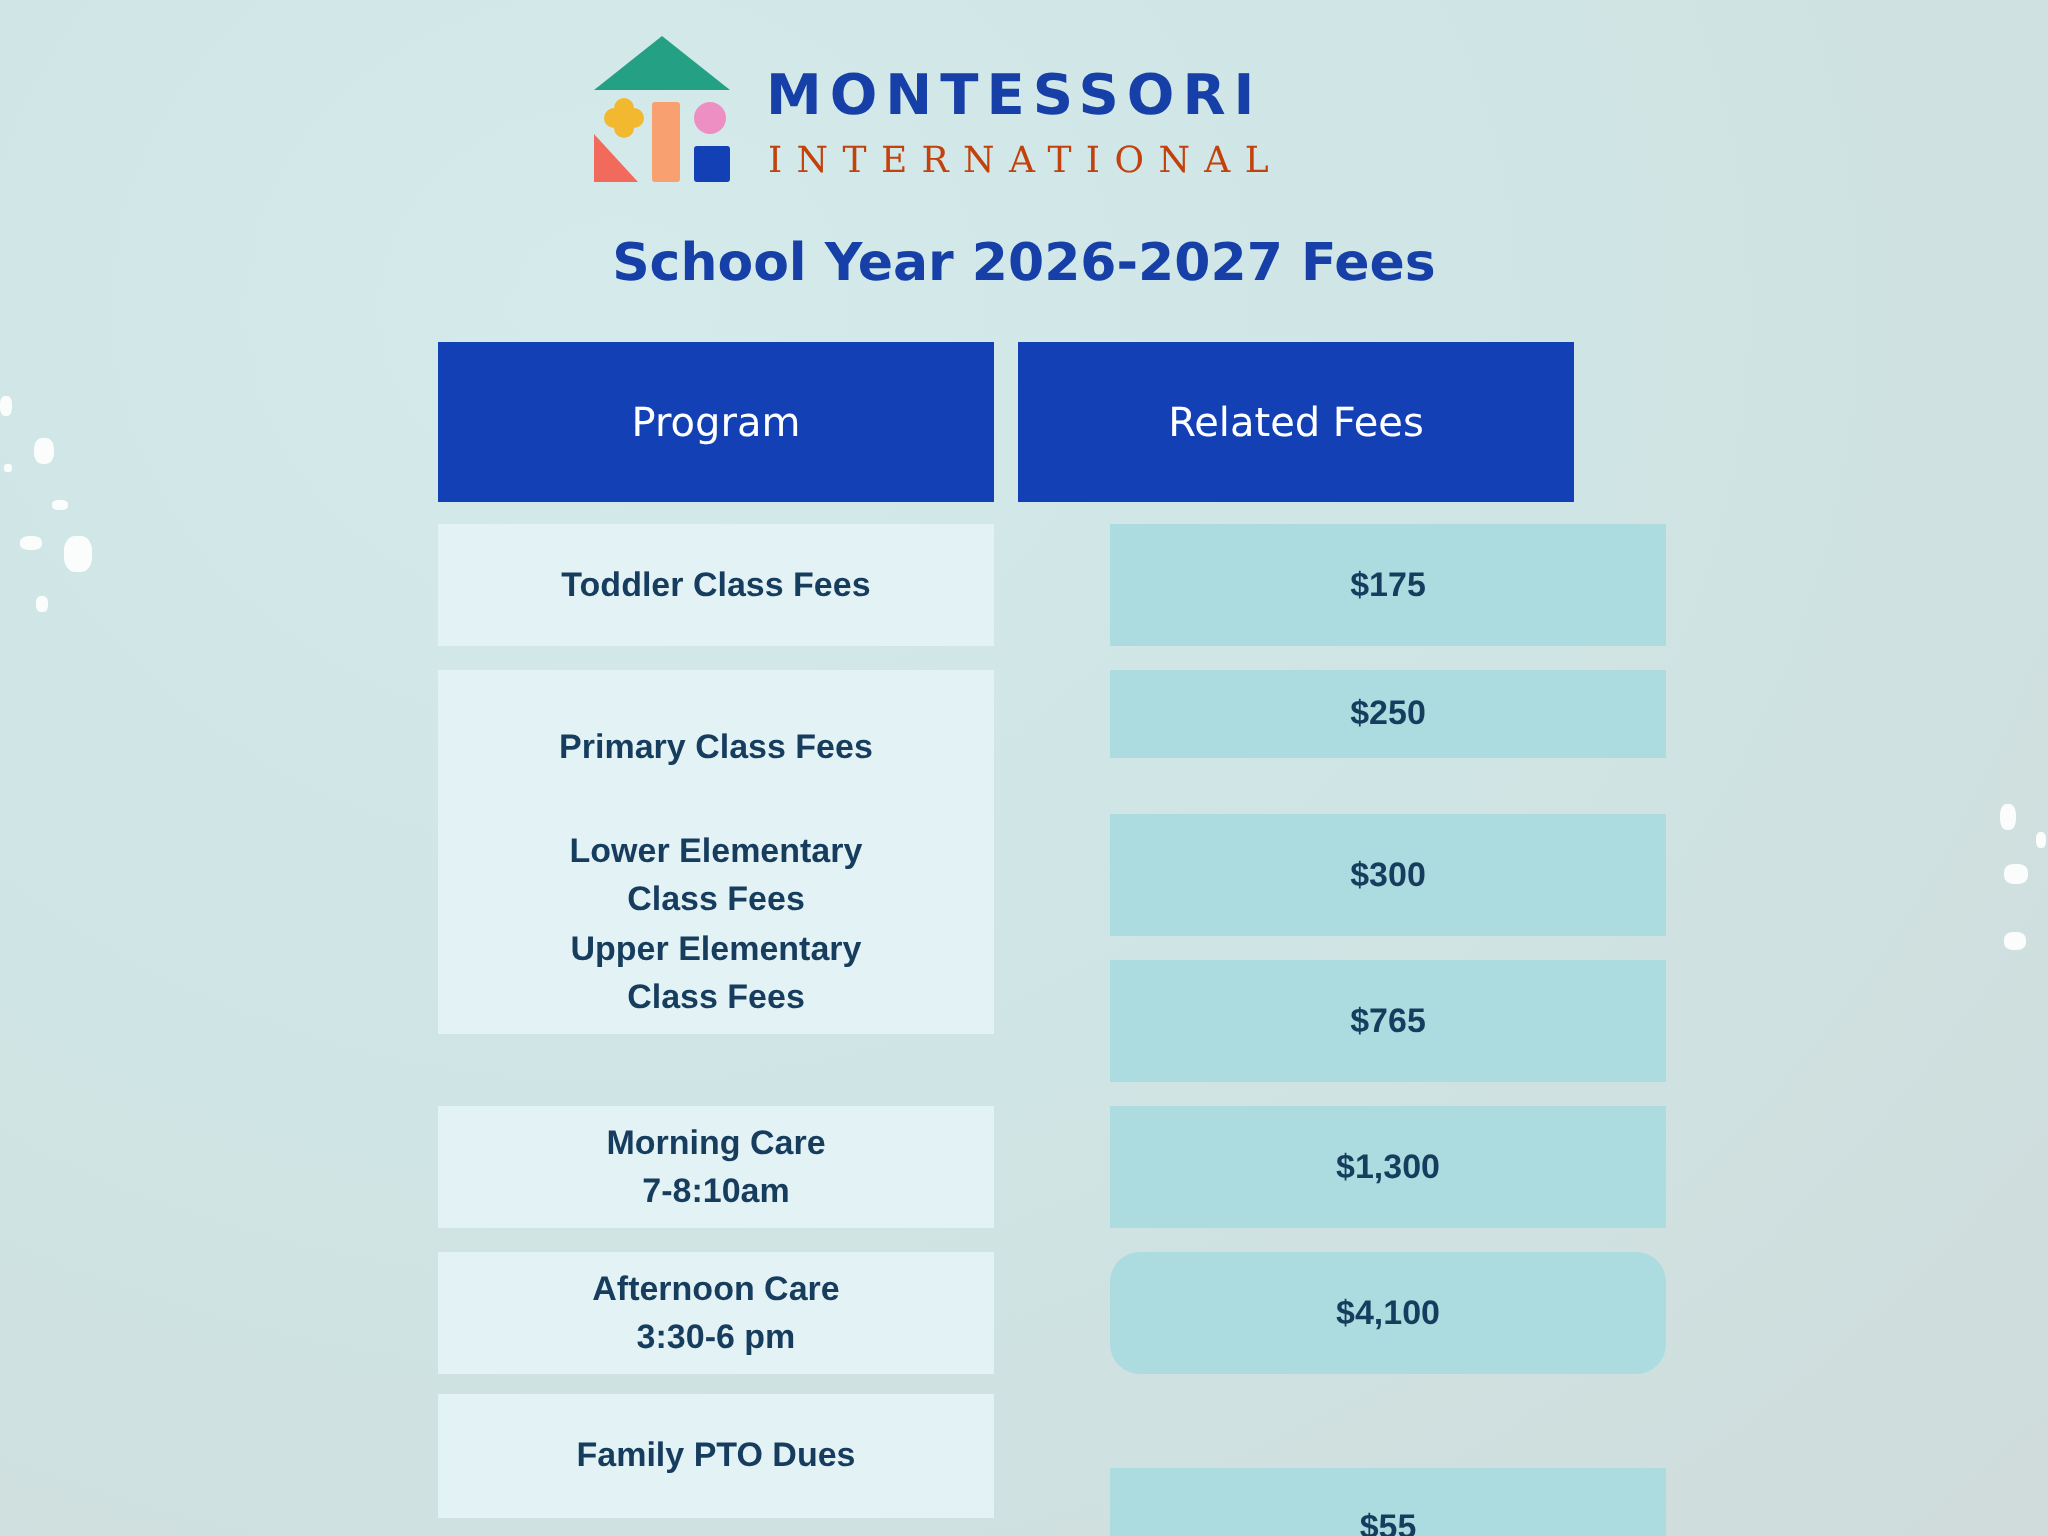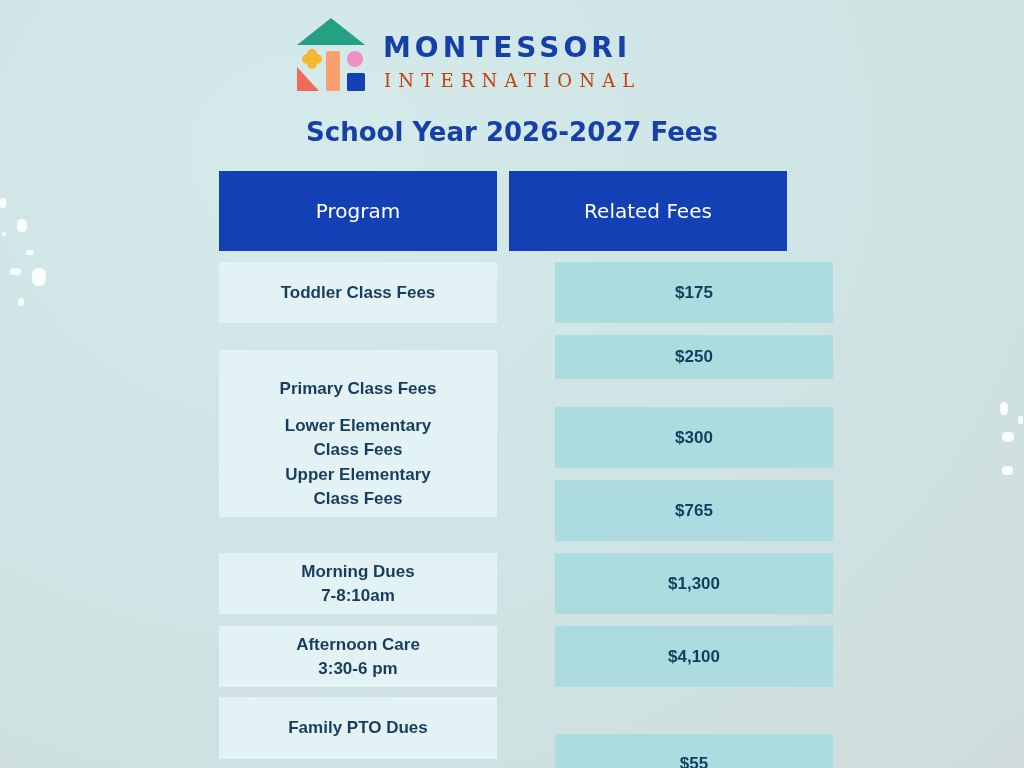--- a/index.html
+++ b/index.html
@@ -67,21 +67,21 @@
 
   <div class="cell c-left" style="top:262px;height:61px;">
     <div>
         <div>Toddler Class Fees</div>
       </div>
   </div>
   <div class="cell c-right" style="top:262px;height:61px;">
     <span>$175</span>
   </div>
 
-  <div class="cell c-left" style="top:350px;height:77px;justify-content:center;">
+  <div class="cell c-left" style="top:335px;height:77px;justify-content:center;">
     <div>
         <div>Primary Class Fees</div>
       </div>
   </div>
   <div class="cell c-right" style="top:335px;height:44px;">
     <span>$250</span>
   </div>
 
   <div class="cell c-left" style="top:407px;height:61px;">
     <div>
@@ -98,35 +98,35 @@
       <div>Upper Elementary</div>
       <div>Class Fees</div>
     </div>
   </div>
   <div class="cell c-right" style="top:480px;height:61px;">
     <span>$765</span>
   </div>
 
   <div class="cell c-left" style="top:553px;height:61px;">
     <div>
-      <div>Morning Dues</div>
+      <div>Morning Care</div>
       <div>7-8:10am</div>
     </div>
   </div>
   <div class="cell c-right" style="top:553px;height:61px;">
     <span>$1,300</span>
   </div>
 
   <div class="cell c-left" style="top:626px;height:61px;">
     <div>
       <div>Afternoon Care</div>
       <div>3:30-6 pm</div>
     </div>
   </div>
-  <div class="cell c-right" style="top:626px;height:61px;">
+  <div class="cell c-right" style="top:626px;height:61px;border-radius:15px;">
     <span>$4,100</span>
   </div>
 
   <div class="cell c-left" style="top:697px;height:62px;">
     <div>
         <div>Family PTO Dues</div>
       </div>
   </div>
   <div class="cell c-right" style="top:734px;height:60px;">
     <span>$55</span>

